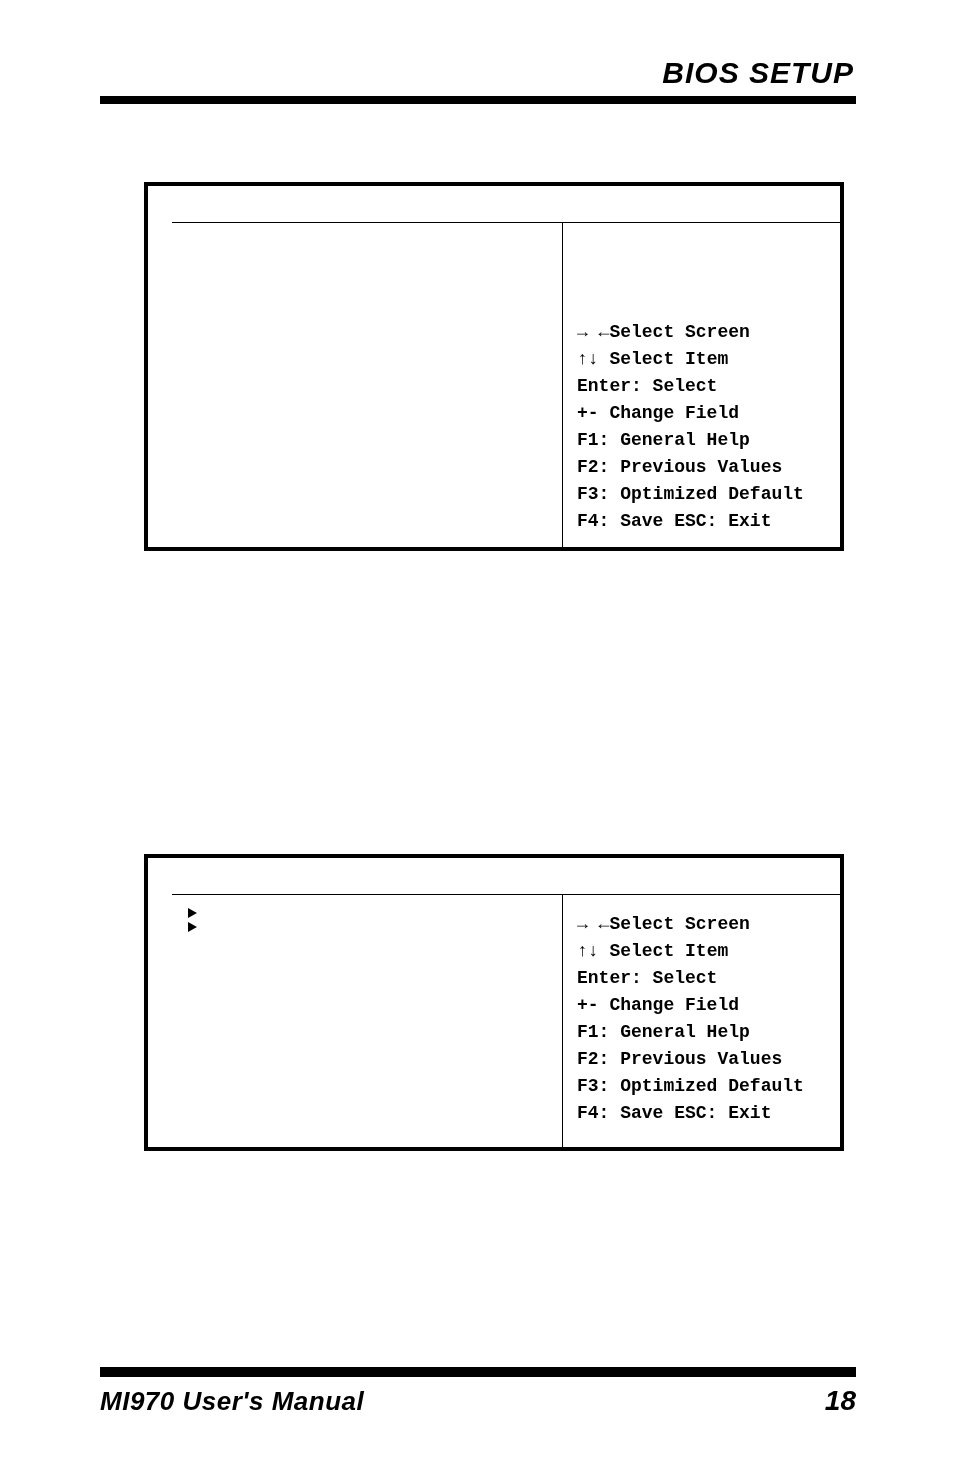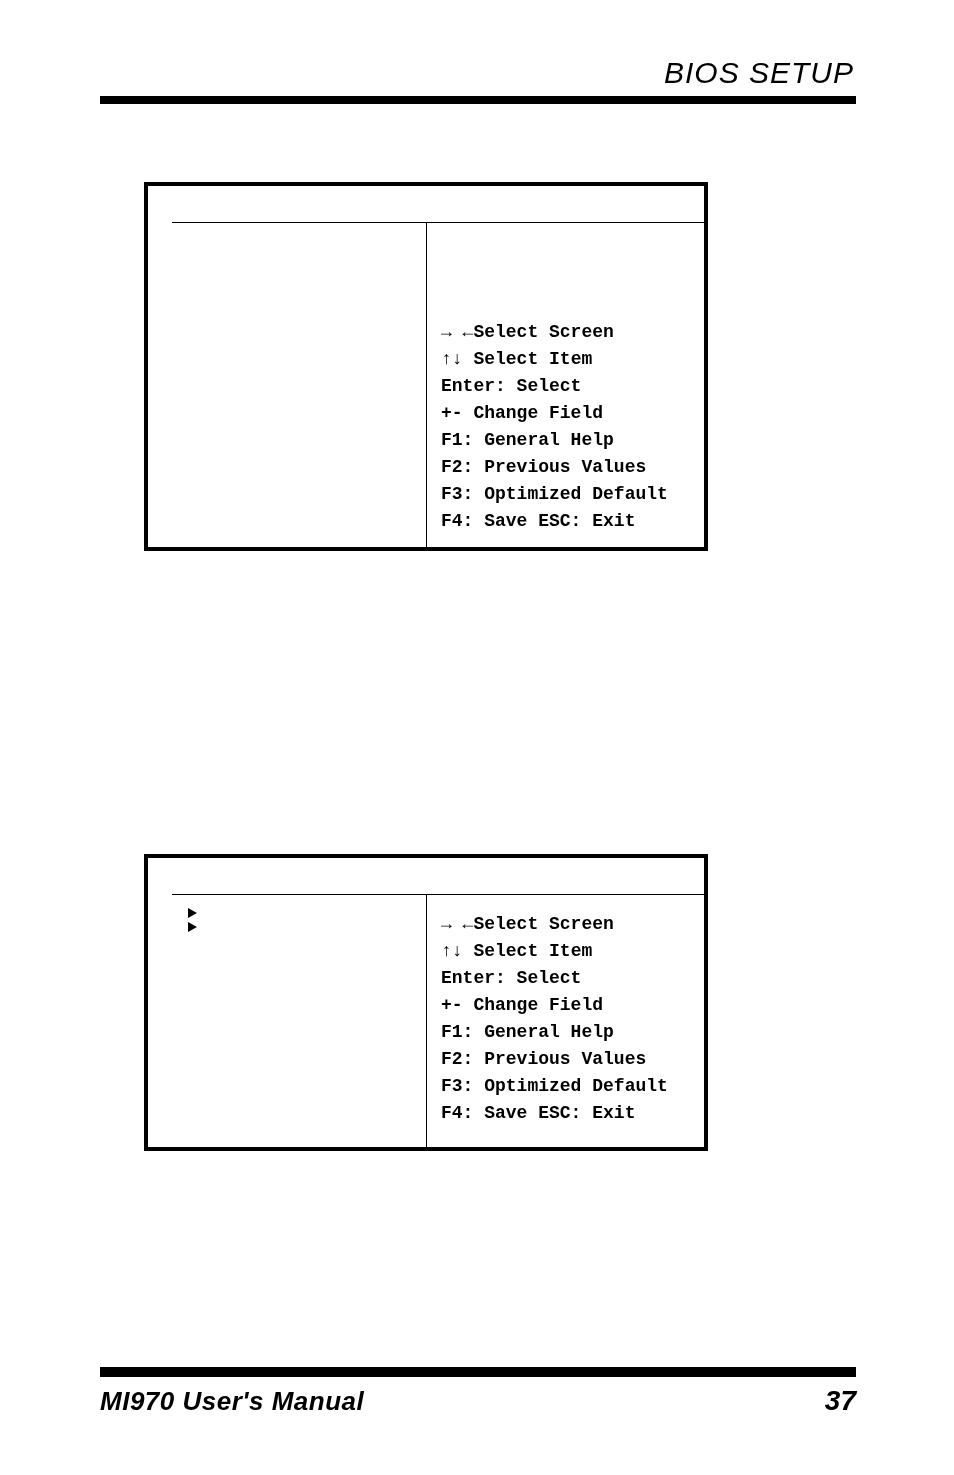--- a/index.html
+++ b/index.html
@@ -16,36 +16,36 @@
     position: relative;
     width: 954px;
     height: 1475px;
     box-sizing: border-box;
   }
   .top-title {
     position: absolute;
     top: 56px;
     right: 100px;
     font-size: 30px;
-    font-weight: 400;
+    font-weight: 700;
     font-style: italic;
     letter-spacing: 1px;
   }
   .thick-rule-top {
     position: absolute;
     top: 96px;
     left: 100px;
     width: 756px;
     height: 8px;
     background: #000;
   }
   .panel {
     position: absolute;
     left: 144px;
-    width: 564px;
+    width: 700px;
     border: 4px solid #000;
     box-sizing: border-box;
     font-family: "Courier New", monospace;
     font-size: 18px;
     font-weight: bold;
     line-height: 1.5;
     padding-left: 24px;
   }
   .panel-header {
     height: 36px;
@@ -164,16 +164,16 @@
         <div>F3: Optimized Default</div>
         <div>F4: Save  ESC: Exit</div>
       </div>
     </div>
   </div>
 
   <div class="thick-rule-bottom"></div>
 
   <div class="footer">
     <span class="footer-left">MI970 User's Manual</span>
-    <span class="footer-right">37</span>
+    <span class="footer-right">18</span>
   </div>
 
 </div>
 
 </body></html>

